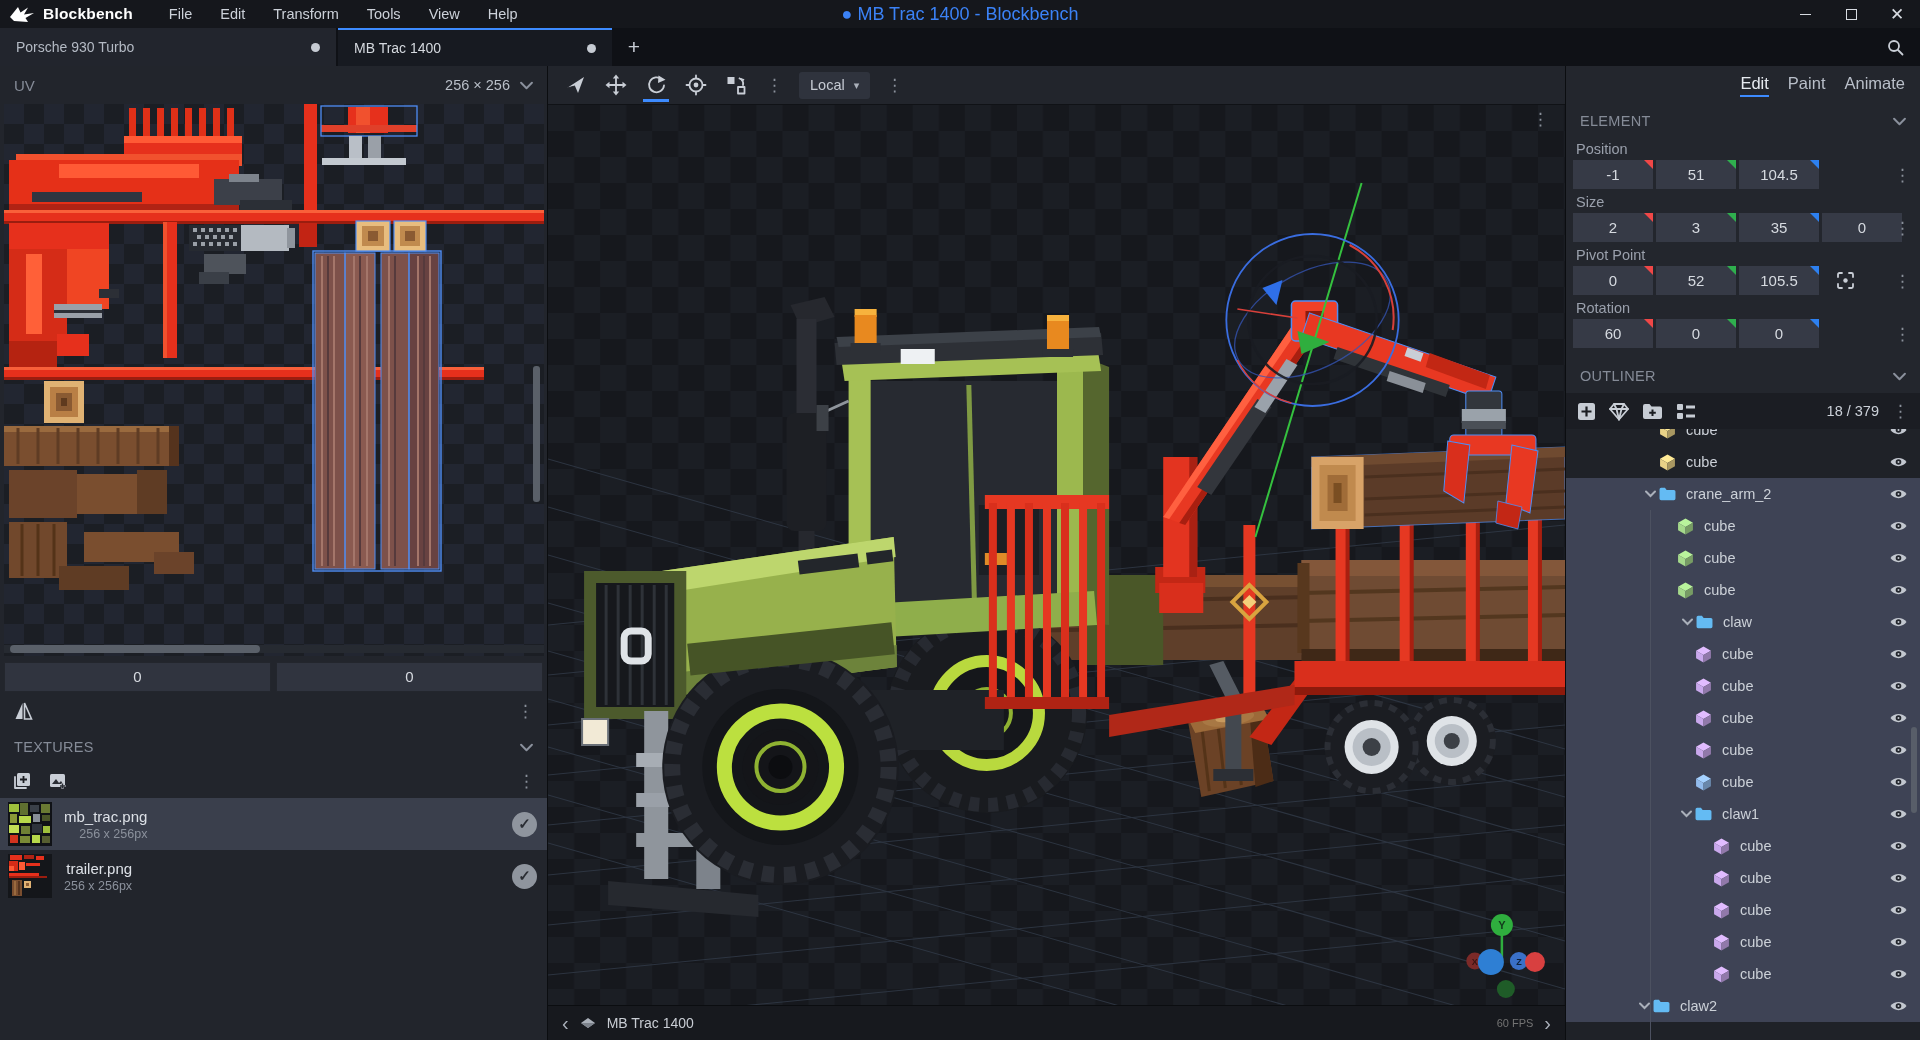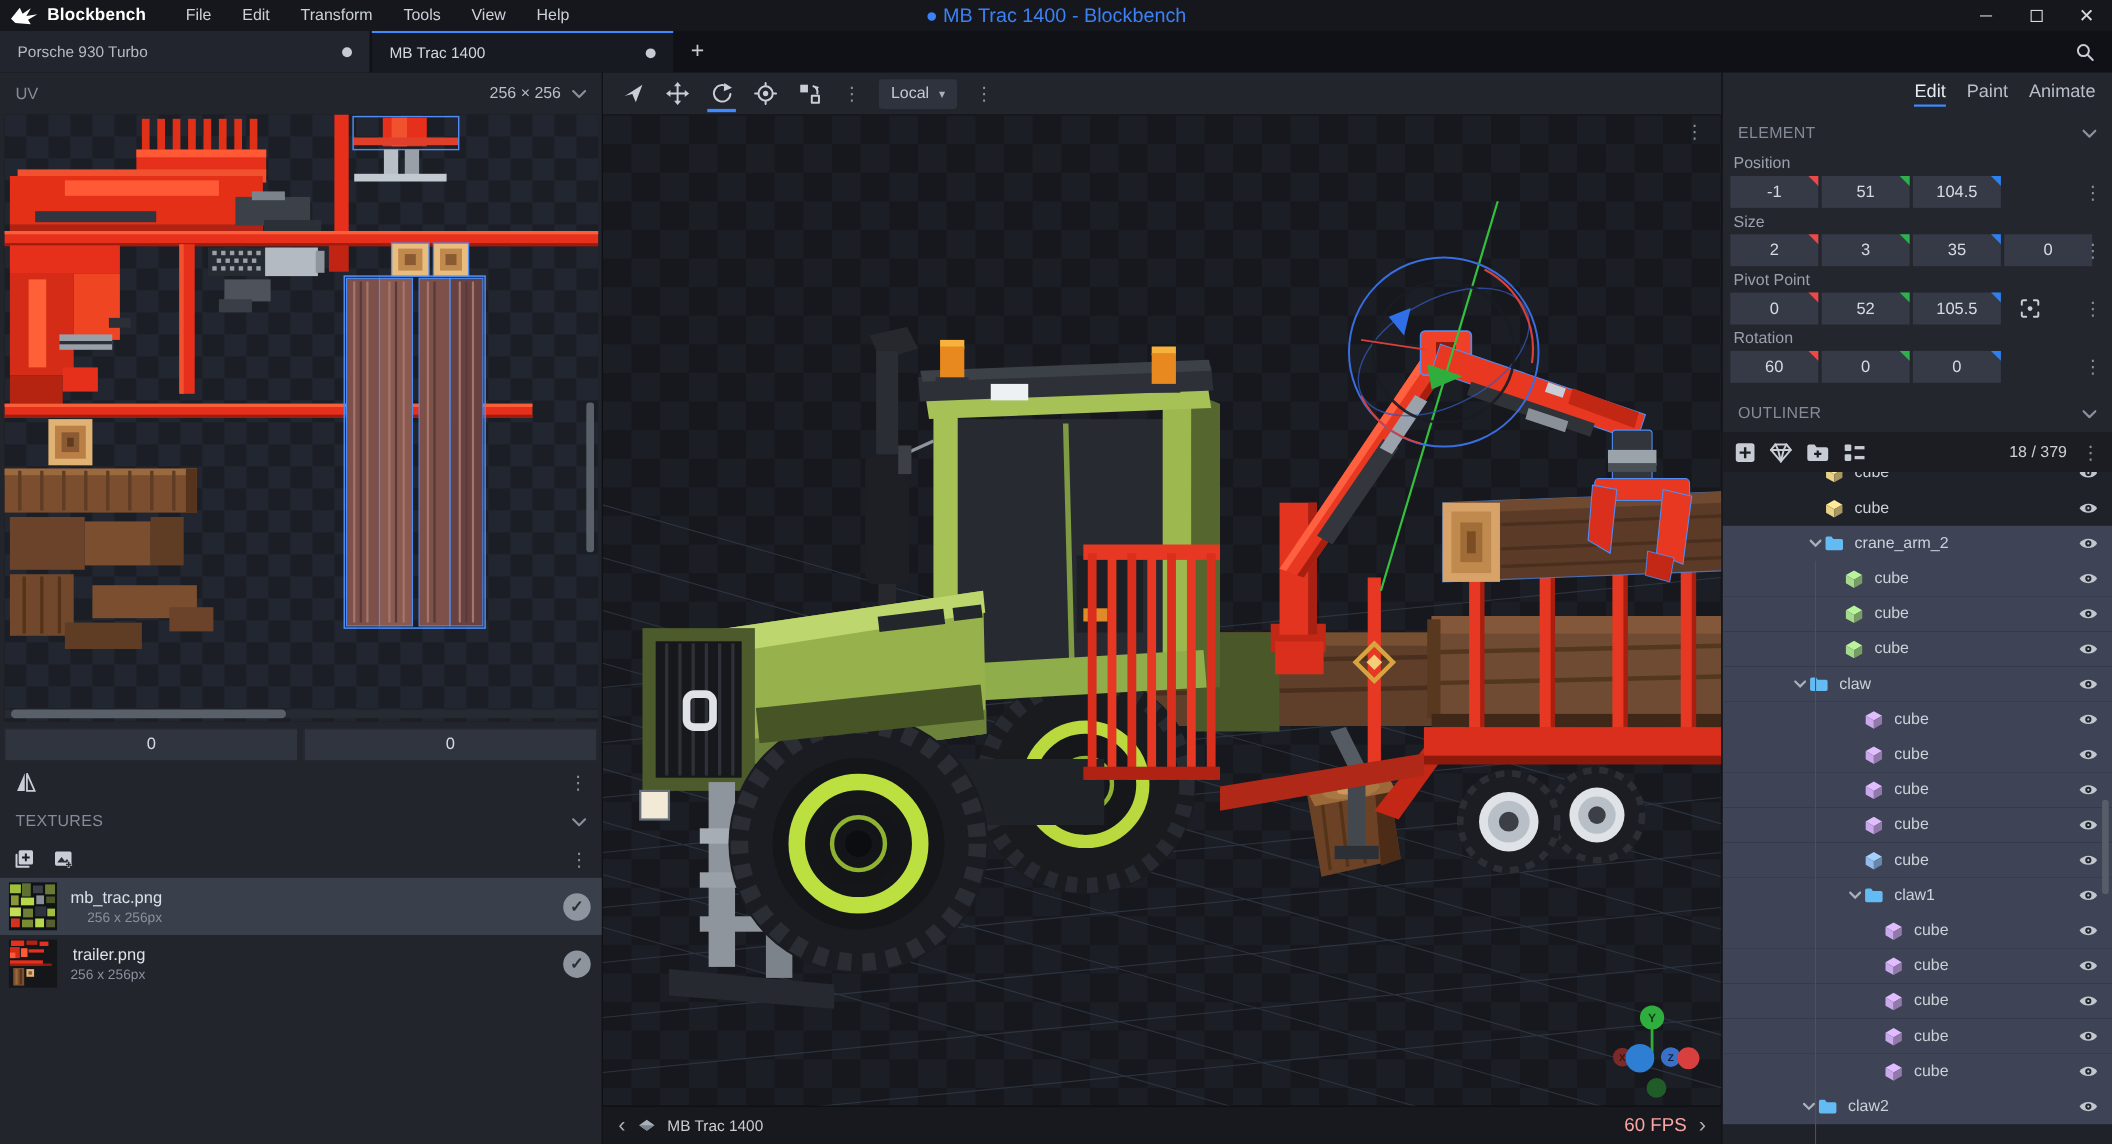--- a/index.html
+++ b/index.html
@@ -63,21 +63,21 @@
   .tool.active::after { content:""; position:absolute; bottom:1px; left:5px; width:26px; height:3px; background:var(--accent); }
   .vp-toolbar .dots { padding:0 8px; }
   .local-dd { height:27px; background:#2f333d; border-radius:3px; padding:0 11px; display:flex; align-items:center; gap:9px; color:#c6cbd3; font-size:14.5px; margin:0 4px; }
   .local-dd .caret { font-size:11px; color:#aab0ba; }
   .vp-scene { flex:1; position:relative; min-height:0; }
   .vp-scene > svg { position:absolute; inset:0; }
   .vp-menu-dots { position:absolute; top:6px; right:16px; }
   .vp-bottombar { height:35px; background:#17191e; border-top:1px solid #0b0d10; display:flex; align-items:center; padding:0 14px; gap:11px; flex:0 0 auto; }
   .vp-nav { color:#aab0ba; font-size:20px; line-height:1; }
   .vp-model-label { font-size:14px; color:#c9cdd4; }
-  .vp-fps { margin-left:auto; font-size:17px; color:#fca5a5; }
+  .vp-fps { margin-left:auto; font-size:11px; color:#737373; }
 
   
   .mode-tabs { height:38px; display:flex; align-items:center; justify-content:flex-end; gap:19px; padding-right:15px; font-size:16.5px; color:#b9bfc9; flex:0 0 auto; }
   .mode-tab { padding-bottom:2px; border-bottom:2px solid transparent; }
   .mode-tab.active { color:#e6eaf0; border-bottom-color:var(--accent); }
   .element-section { flex:0 0 auto; padding-bottom:6px; }
   .prop-label { margin:3px 0 3px 10px; color:#9aa0ac; font-size:14.5px; }
   .prop-row { position:relative; margin-bottom:5px; padding-left:7px; display:flex; gap:3px; align-items:center; }
   .nfield { width:80px; height:29px; background:#363a46; position:relative; text-align:center; line-height:29px; font-size:15px; color:#d6dae0; flex:0 0 auto; }
   .nfield .corner { position:absolute; top:0; right:0; width:0; height:0; border-left:9px solid transparent; }
@@ -966,21 +966,21 @@
               </span>
               <span class="o-label">cube</span>
               <span class="o-eye">
                 <svg width="17" height="12" viewBox="0 0 17 12">
     <path d="M0.5 6 C4 0.5 13 0.5 16.5 6 C13 11.5 4 11.5 0.5 6 Z" fill="#c2c7cf"></path>
     <circle cx="8.5" cy="6" r="2.8" fill="#23262d"></circle>
                   <circle cx="8.5" cy="6" r="1" fill="#c2c7cf"></circle>
                 </svg>
               </span>
             </div>
-            <div class="orow sel" style="padding-left: 61px;">
+            <div class="orow sel" style="padding-left: 112px;">
               <span class="o-chev">
                 <svg width="11" height="8" viewBox="0 0 11 8">
     <path d="M1 1.5 L5.5 6 L10 1.5" fill="none" stroke="#aab0ba" stroke-width="2" stroke-linecap="round"></path>
                 </svg>
               </span>
               <span class="o-icon">
                 <svg width="17" height="14" viewBox="0 0 16 13">
     <path d="M0.5 2.2 Q0.5 0.7 2 0.7 H5.6 L7.2 2.7 H14 Q15.5 2.7 15.5 4.2 V10.8 Q15.5 12.3 14 12.3 H2 Q0.5 12.3 0.5 10.8 Z" fill="#64bbf3"></path>
                 </svg>
               </span>

